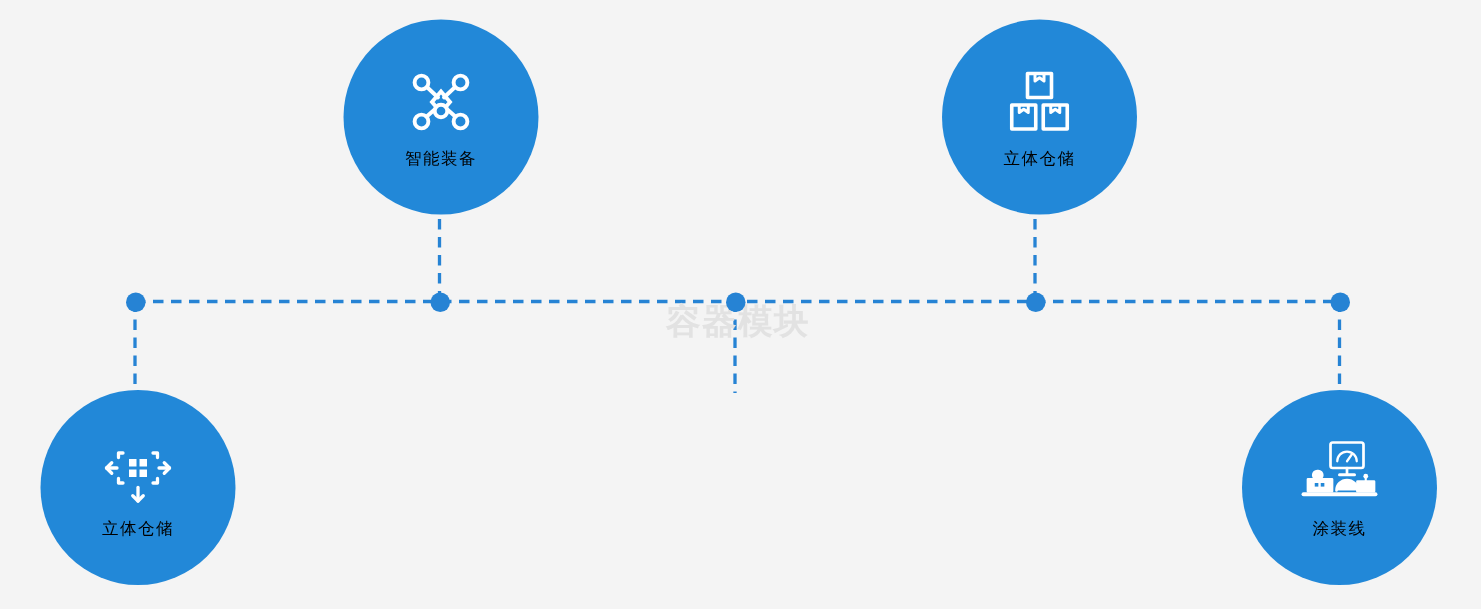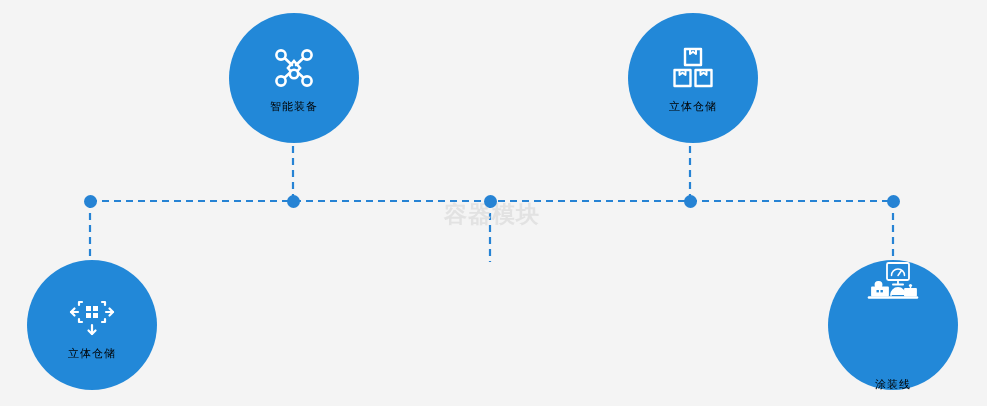--- a/index.html
+++ b/index.html
@@ -188,21 +188,21 @@
         <path d="M42.5 16.5 L46 20 L42.5 23.5"></path>
 
         <path d="M25 33 v9"></path>
         <path d="M21.5 38.5 L25 42 L28.5 38.5"></path>
       </svg>
     </div>
     <div class="node-label">立体仓储</div>
   </div>
 
 
-  <div class="node-circle bottom tone-a" style="left: 893px; top: 325px; background: rgb(34, 136, 216); justify-content: space-between;">
+  <div class="node-circle bottom tone-a" style="left: 893px; top: 325px; background: rgb(34, 136, 216);">
     <div class="node-icon">
       <svg width="52" height="44" viewBox="0 0 52 44" fill="none" stroke="#ffffff" stroke-width="1.8" stroke-linejoin="round" stroke-linecap="round">
 
         <rect x="20" y="2" width="22" height="17" rx="1.5"></rect>
 
         <path d="M24.5 14.5 a6.5 6.5 0 0 1 13 0" stroke-width="1.5"></path>
         <line x1="31" y1="14.5" x2="34.5" y2="9.5" stroke-width="1.5"></line>
 
         <line x1="31" y1="19" x2="31" y2="23"></line>
         <line x1="26" y1="23.5" x2="36" y2="23.5" stroke-width="2"></line>

